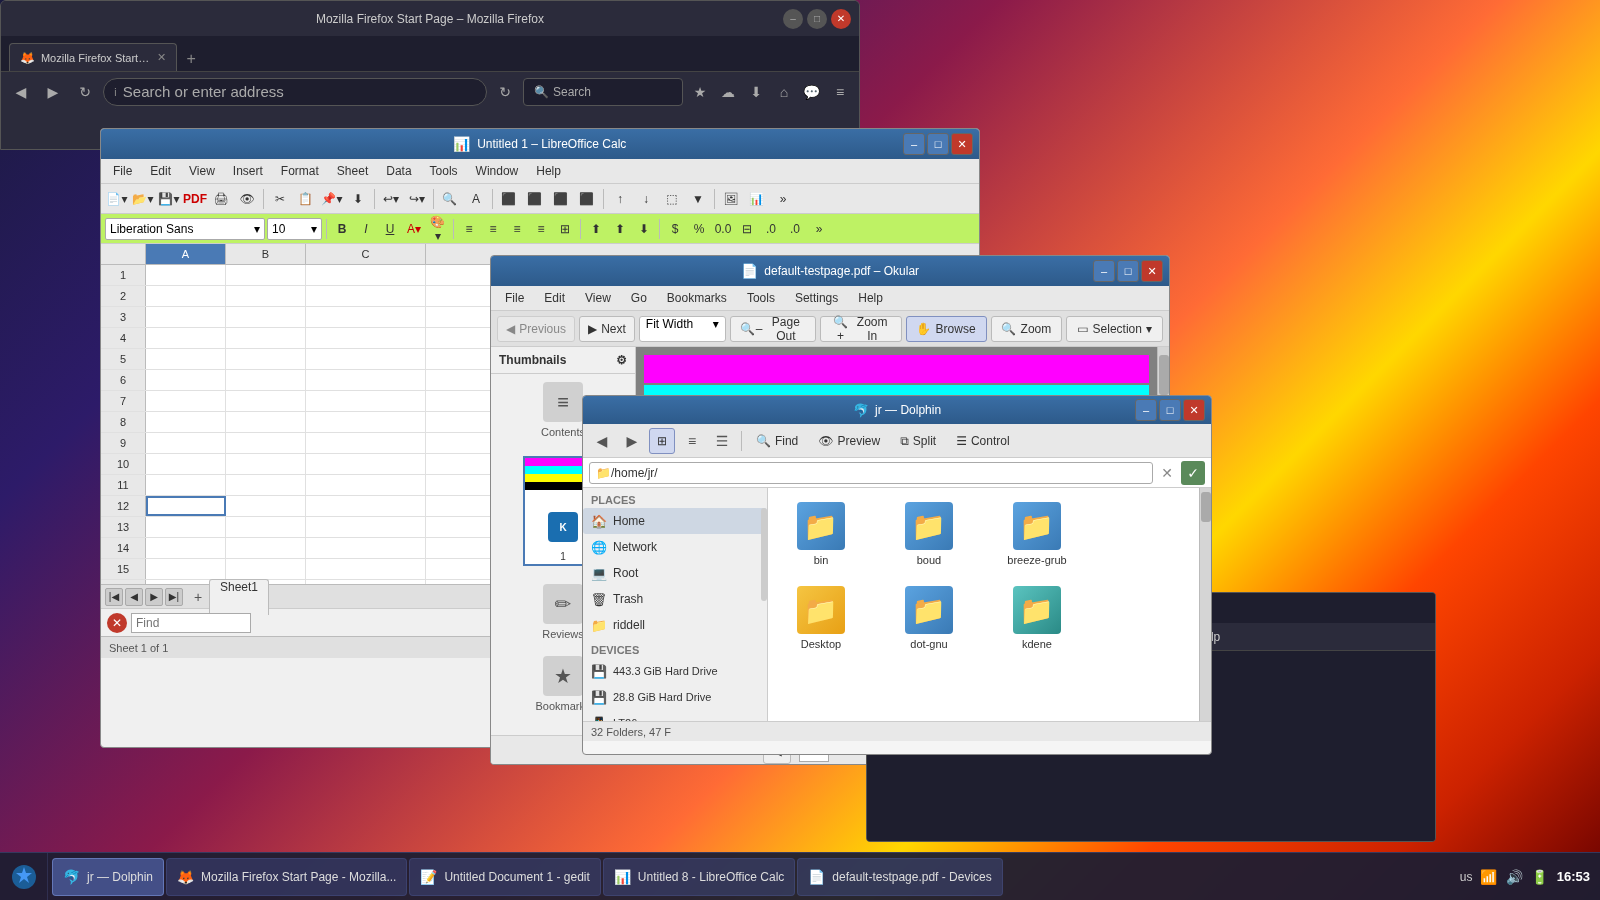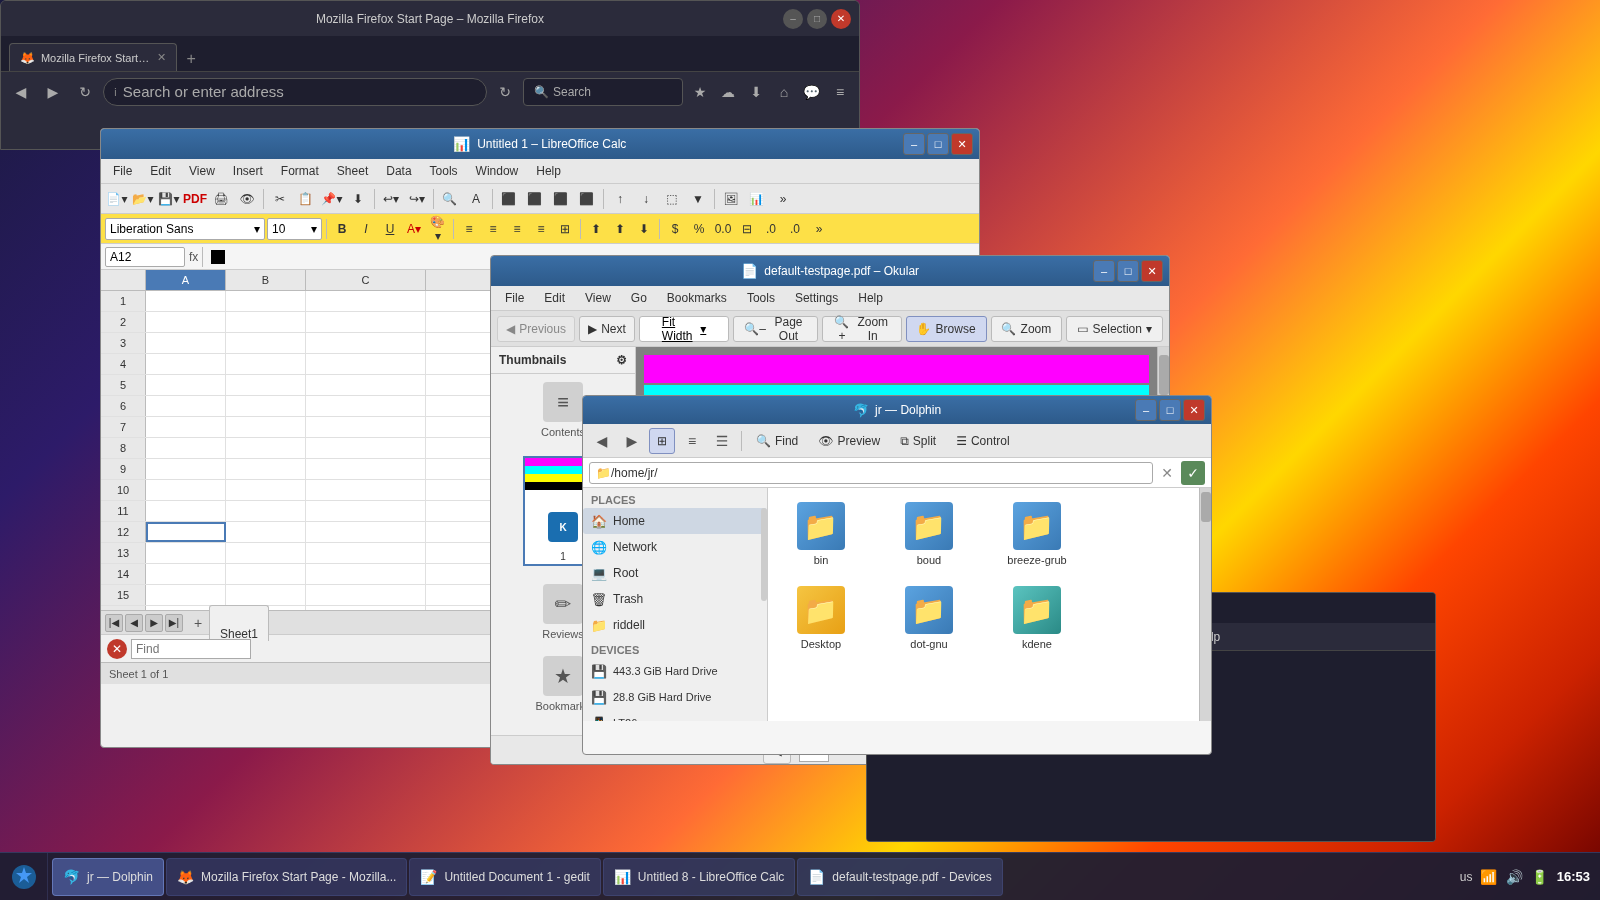--- a/index.html
+++ b/index.html
@@ -345,21 +345,21 @@
 
     .toolbar-separator {
       width: 1px;
       height: 20px;
       background: #bbb;
       margin: 0 2px;
     }
 
     .calc-toolbar-2 {
       height: 30px;
-      background: #fde047;
+      background: #bef264;
       border-bottom: 1px solid #ccc;
       display: flex;
       align-items: center;
       padding: 0 4px;
       gap: 2px;
     }
 
     .font-selector {
       width: 160px;
       height: 22px;
@@ -530,21 +530,21 @@
 
     .sheet-tab {
       height: 36px;
       padding: 0 10px;
       background: #f0f0f0;
       border: 1px solid #bbb;
       border-bottom: none;
       border-radius: 3px 3px 0 0;
       font-size: 12px;
       display: flex;
-      align-items: flex-end;
+      align-items: flex-start;
       color: #333;
       cursor: pointer;
     }
 
     .add-sheet-btn {
       width: 18px;
       height: 18px;
       background: transparent;
       border: none;
       font-size: 14px;
@@ -667,26 +667,24 @@
 
     .okular-nav-btn.disabled { opacity: 0.5; }
 
     .okular-zoom-selector {
       width: 100px;
       height: 26px;
       background: #fff;
       border: 1px solid #bbb;
       border-radius: 3px;
       font-size: 12px;
-      padding: 0 22px;
-      display: flex;
-      align-items: center;
+      padding: 0 6px;
+      display: flex;
       justify-content: space-between;
       cursor: pointer;
-      text-decoration: underline;
     }
 
     .okular-action-btn {
       height: 26px;
       padding: 0 10px;
       background: #f0f0f0;
       border: 1px solid #bbb;
       border-radius: 3px;
       font-size: 12px;
       cursor: pointer;
@@ -1272,28 +1270,20 @@
       <button class="format-btn">⬆</button>
       <button class="format-btn">⬇</button>
       <div class="toolbar-separator"></div>
       <button class="format-btn">$</button>
       <button class="format-btn">%</button>
       <button class="format-btn">0.0</button>
       <button class="format-btn">⊟</button>
       <button class="format-btn">.0</button>
       <button class="format-btn">.0</button>
       <button class="format-btn">»</button>
-    </div>
-    <div class="calc-formula-bar">
-      <div class="cell-ref">
-        <span>A12</span>
-      </div>
-      <span style="color:#555;font-size:12px">fx</span>
-      <div class="formula-divider"></div>
-      <div style="width:14px;height:14px;background:#000;margin-left:4px;display:flex;align-items:center;justify-content:center;"></div>
     </div>
     <div class="calc-sheet" style="height:340px;overflow:hidden">
       <div class="calc-col-headers">
         <div class="row-header-spacer"></div>
         <div class="col-header selected">A</div>
         <div class="col-header">B</div>
         <div class="col-header" style="width:120px;min-width:120px">C</div>
       </div>
 
       <div id="calc-rows">
@@ -1648,20 +1638,23 @@
           <div class="file-item">
             <div class="file-icon folder-icon-teal">📁</div>
             <span class="file-name">kdene</span>
           </div>
         </div>
       </div>
       <div class="scrollbar-v" style="height:100%">
         <div class="scrollbar-thumb" style="height:30px;margin-top:4px"></div>
       </div>
     </div>
+    <div class="dolphin-status">
+      <span>32 Folders, 47 F</span>
+    </div>
   </div>
 
   <div class="gedit-window">
     <div class="gedit-titlebar">
       <span class="gedit-title">Untitled Document 1</span>
     </div>
     <div class="gedit-menubar">
       <span class="gedit-menu-item">File</span>
       <span class="gedit-menu-item">Edit</span>
       <span class="gedit-menu-item">View</span>

